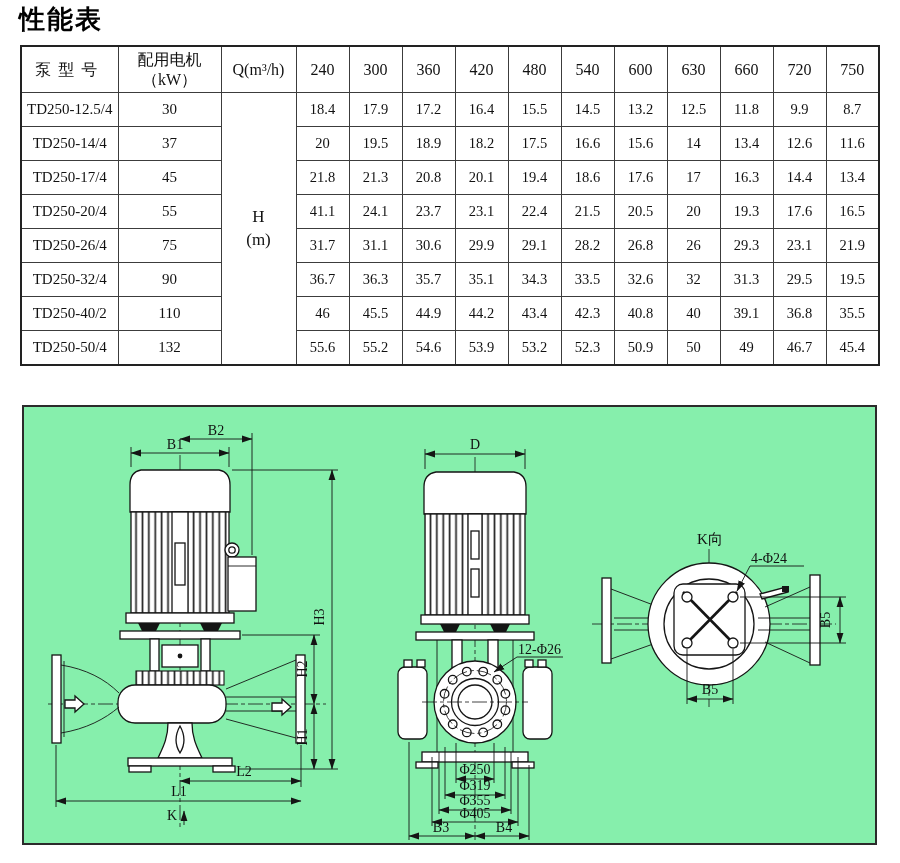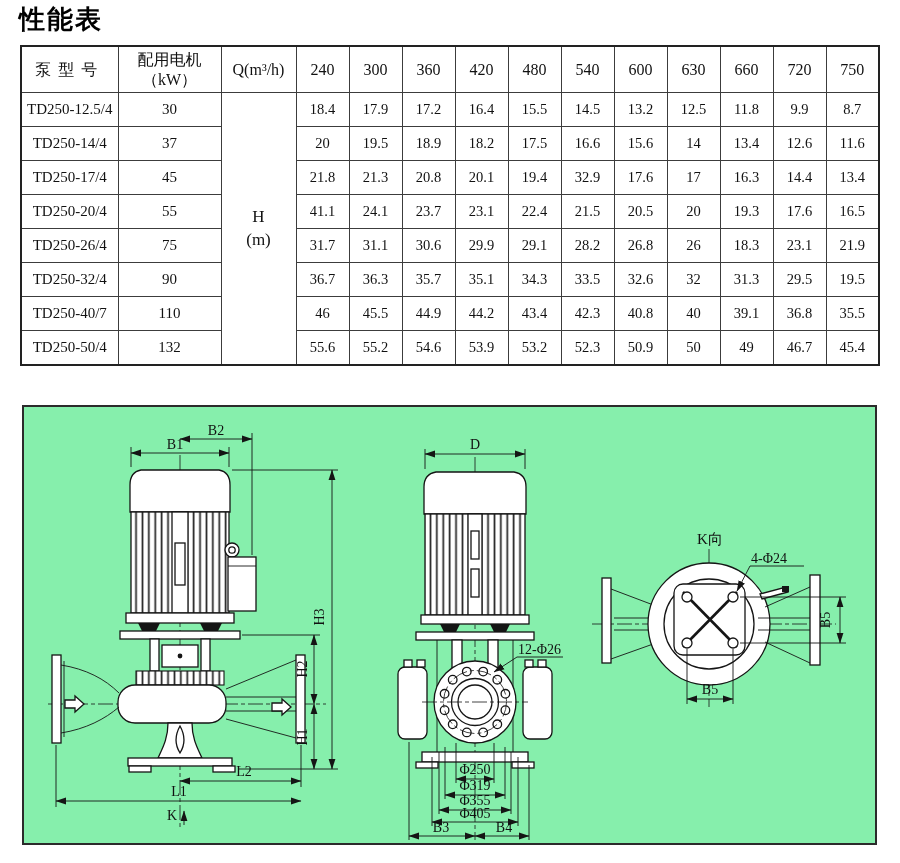--- a/index.html
+++ b/index.html
@@ -96,21 +96,21 @@
           <td class="c-val">11.6</td>
         </tr>
         <tr>
           <td class="c-model">TD250-17/4</td>
           <td class="c-motor">45</td>
           <td class="c-val">21.8</td>
           <td class="c-val">21.3</td>
           <td class="c-val">20.8</td>
           <td class="c-val">20.1</td>
           <td class="c-val">19.4</td>
-          <td class="c-val">32.9</td>
+          <td class="c-val">18.6</td>
           <td class="c-val">17.6</td>
           <td class="c-val">17</td>
           <td class="c-val">16.3</td>
           <td class="c-val">14.4</td>
           <td class="c-val">13.4</td>
         </tr>
         <tr>
           <td class="c-model">TD250-20/4</td>
           <td class="c-motor">55</td>
           <td class="c-val">41.1</td>
@@ -129,41 +129,41 @@
           <td class="c-model">TD250-26/4</td>
           <td class="c-motor">75</td>
           <td class="c-val">31.7</td>
           <td class="c-val">31.1</td>
           <td class="c-val">30.6</td>
           <td class="c-val">29.9</td>
           <td class="c-val">29.1</td>
           <td class="c-val">28.2</td>
           <td class="c-val">26.8</td>
           <td class="c-val">26</td>
-          <td class="c-val">18.3</td>
+          <td class="c-val">29.3</td>
           <td class="c-val">23.1</td>
           <td class="c-val">21.9</td>
         </tr>
         <tr>
           <td class="c-model">TD250-32/4</td>
           <td class="c-motor">90</td>
           <td class="c-val">36.7</td>
           <td class="c-val">36.3</td>
           <td class="c-val">35.7</td>
           <td class="c-val">35.1</td>
           <td class="c-val">34.3</td>
           <td class="c-val">33.5</td>
           <td class="c-val">32.6</td>
           <td class="c-val">32</td>
           <td class="c-val">31.3</td>
           <td class="c-val">29.5</td>
           <td class="c-val">19.5</td>
         </tr>
         <tr>
-          <td class="c-model">TD250-40/7</td>
+          <td class="c-model">TD250-40/2</td>
           <td class="c-motor">110</td>
           <td class="c-val">46</td>
           <td class="c-val">45.5</td>
           <td class="c-val">44.9</td>
           <td class="c-val">44.2</td>
           <td class="c-val">43.4</td>
           <td class="c-val">42.3</td>
           <td class="c-val">40.8</td>
           <td class="c-val">40</td>
           <td class="c-val">39.1</td>

